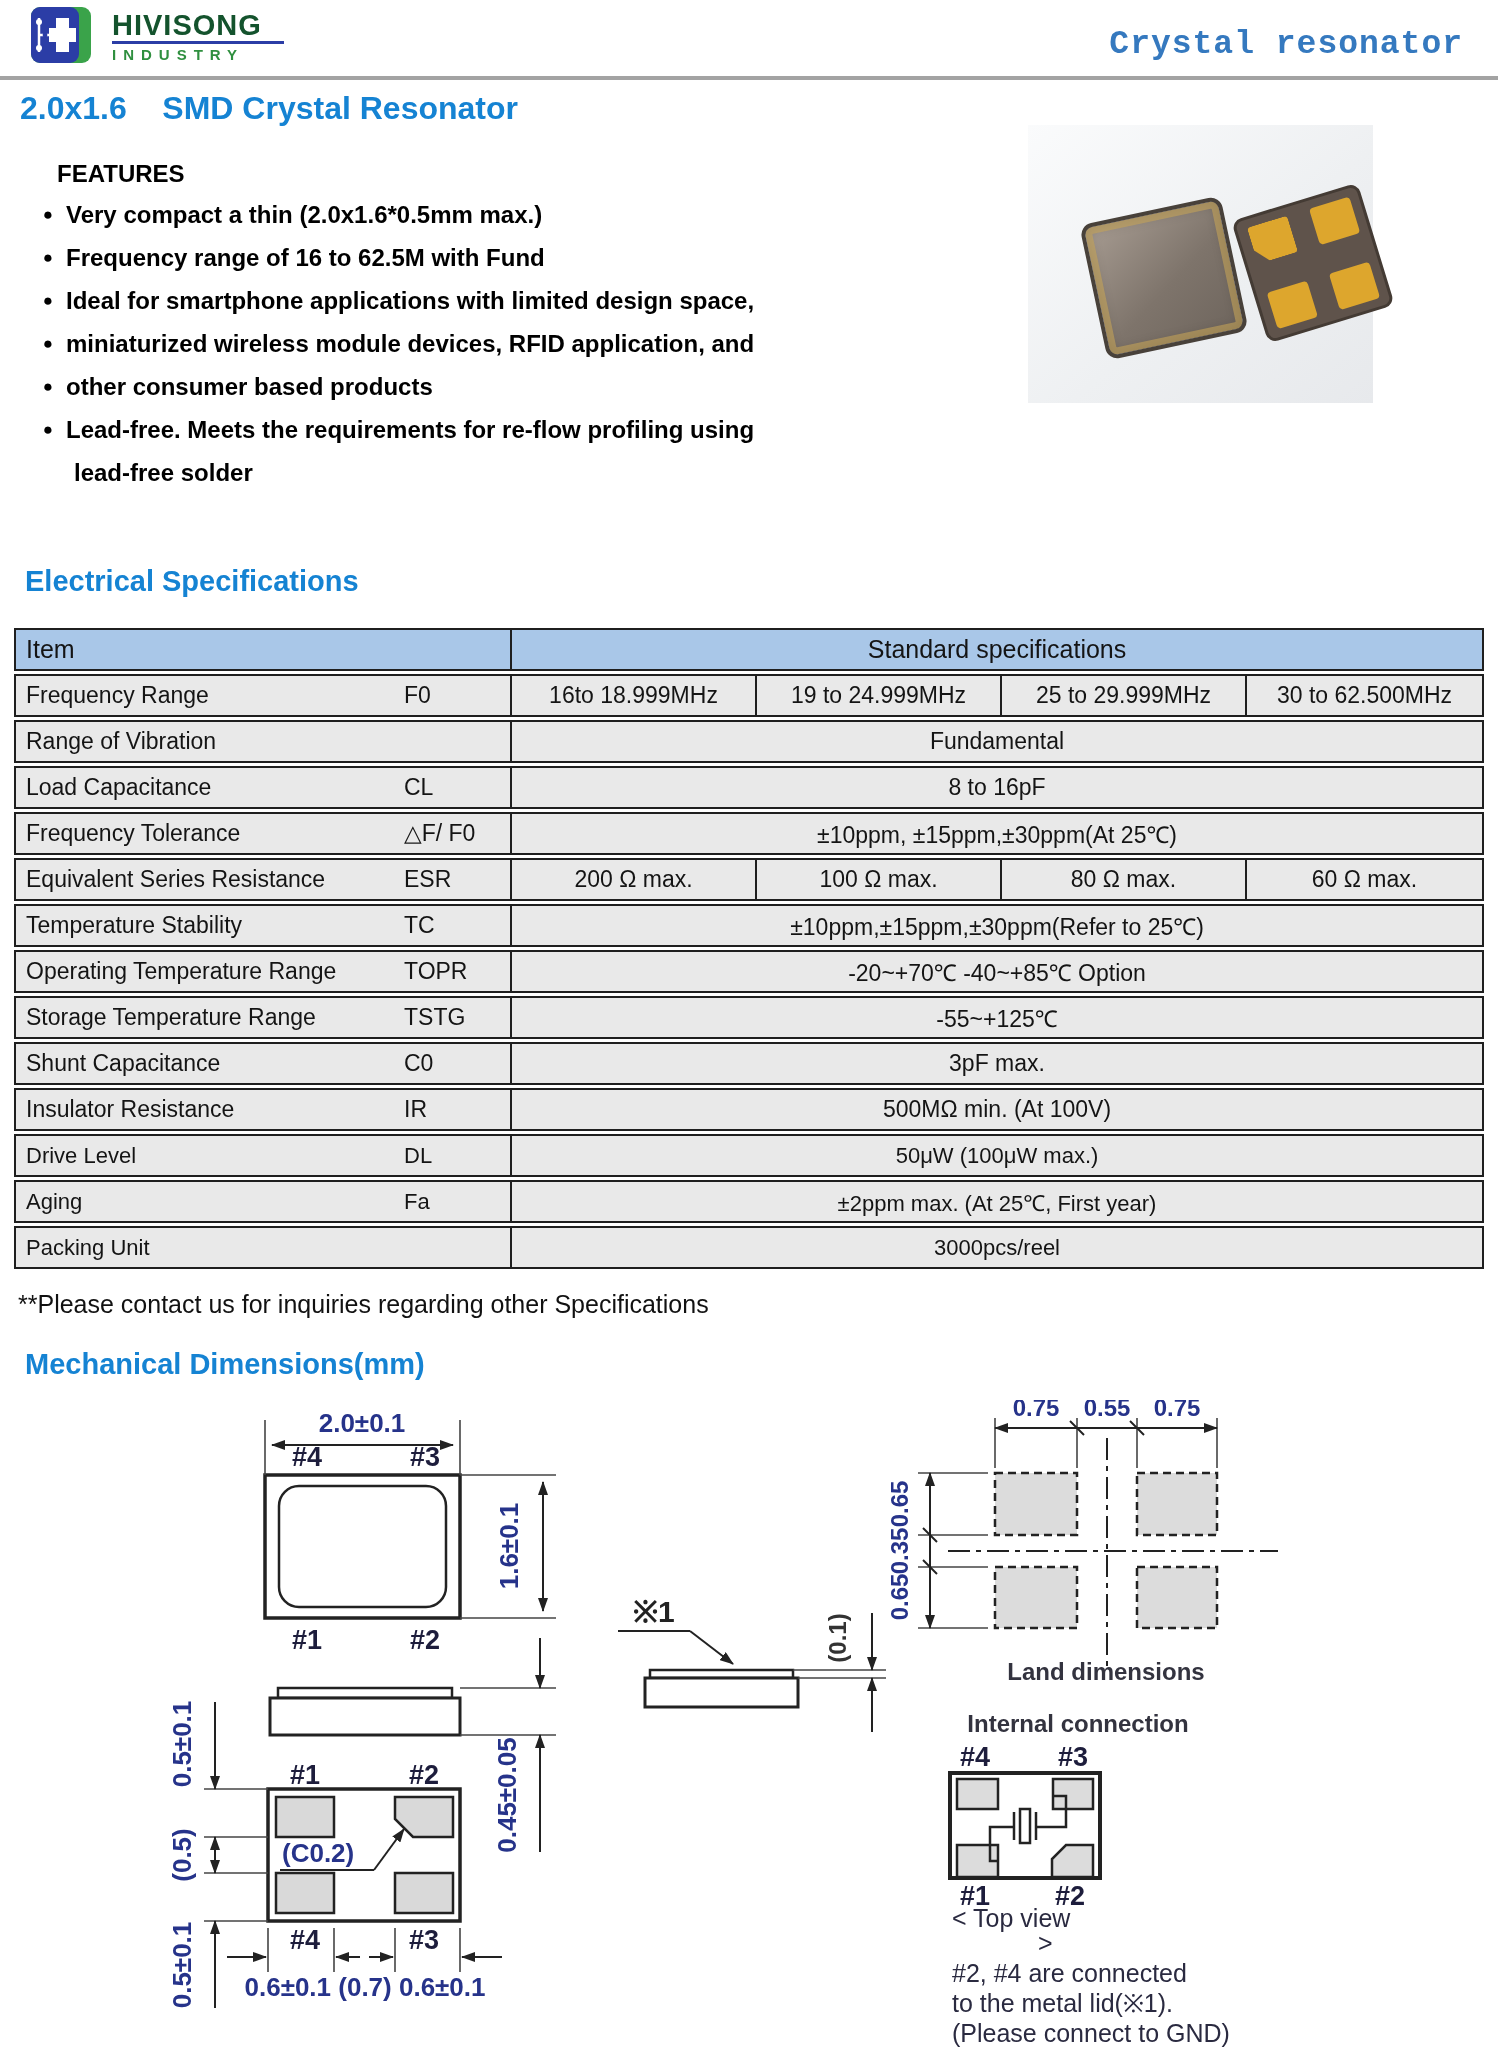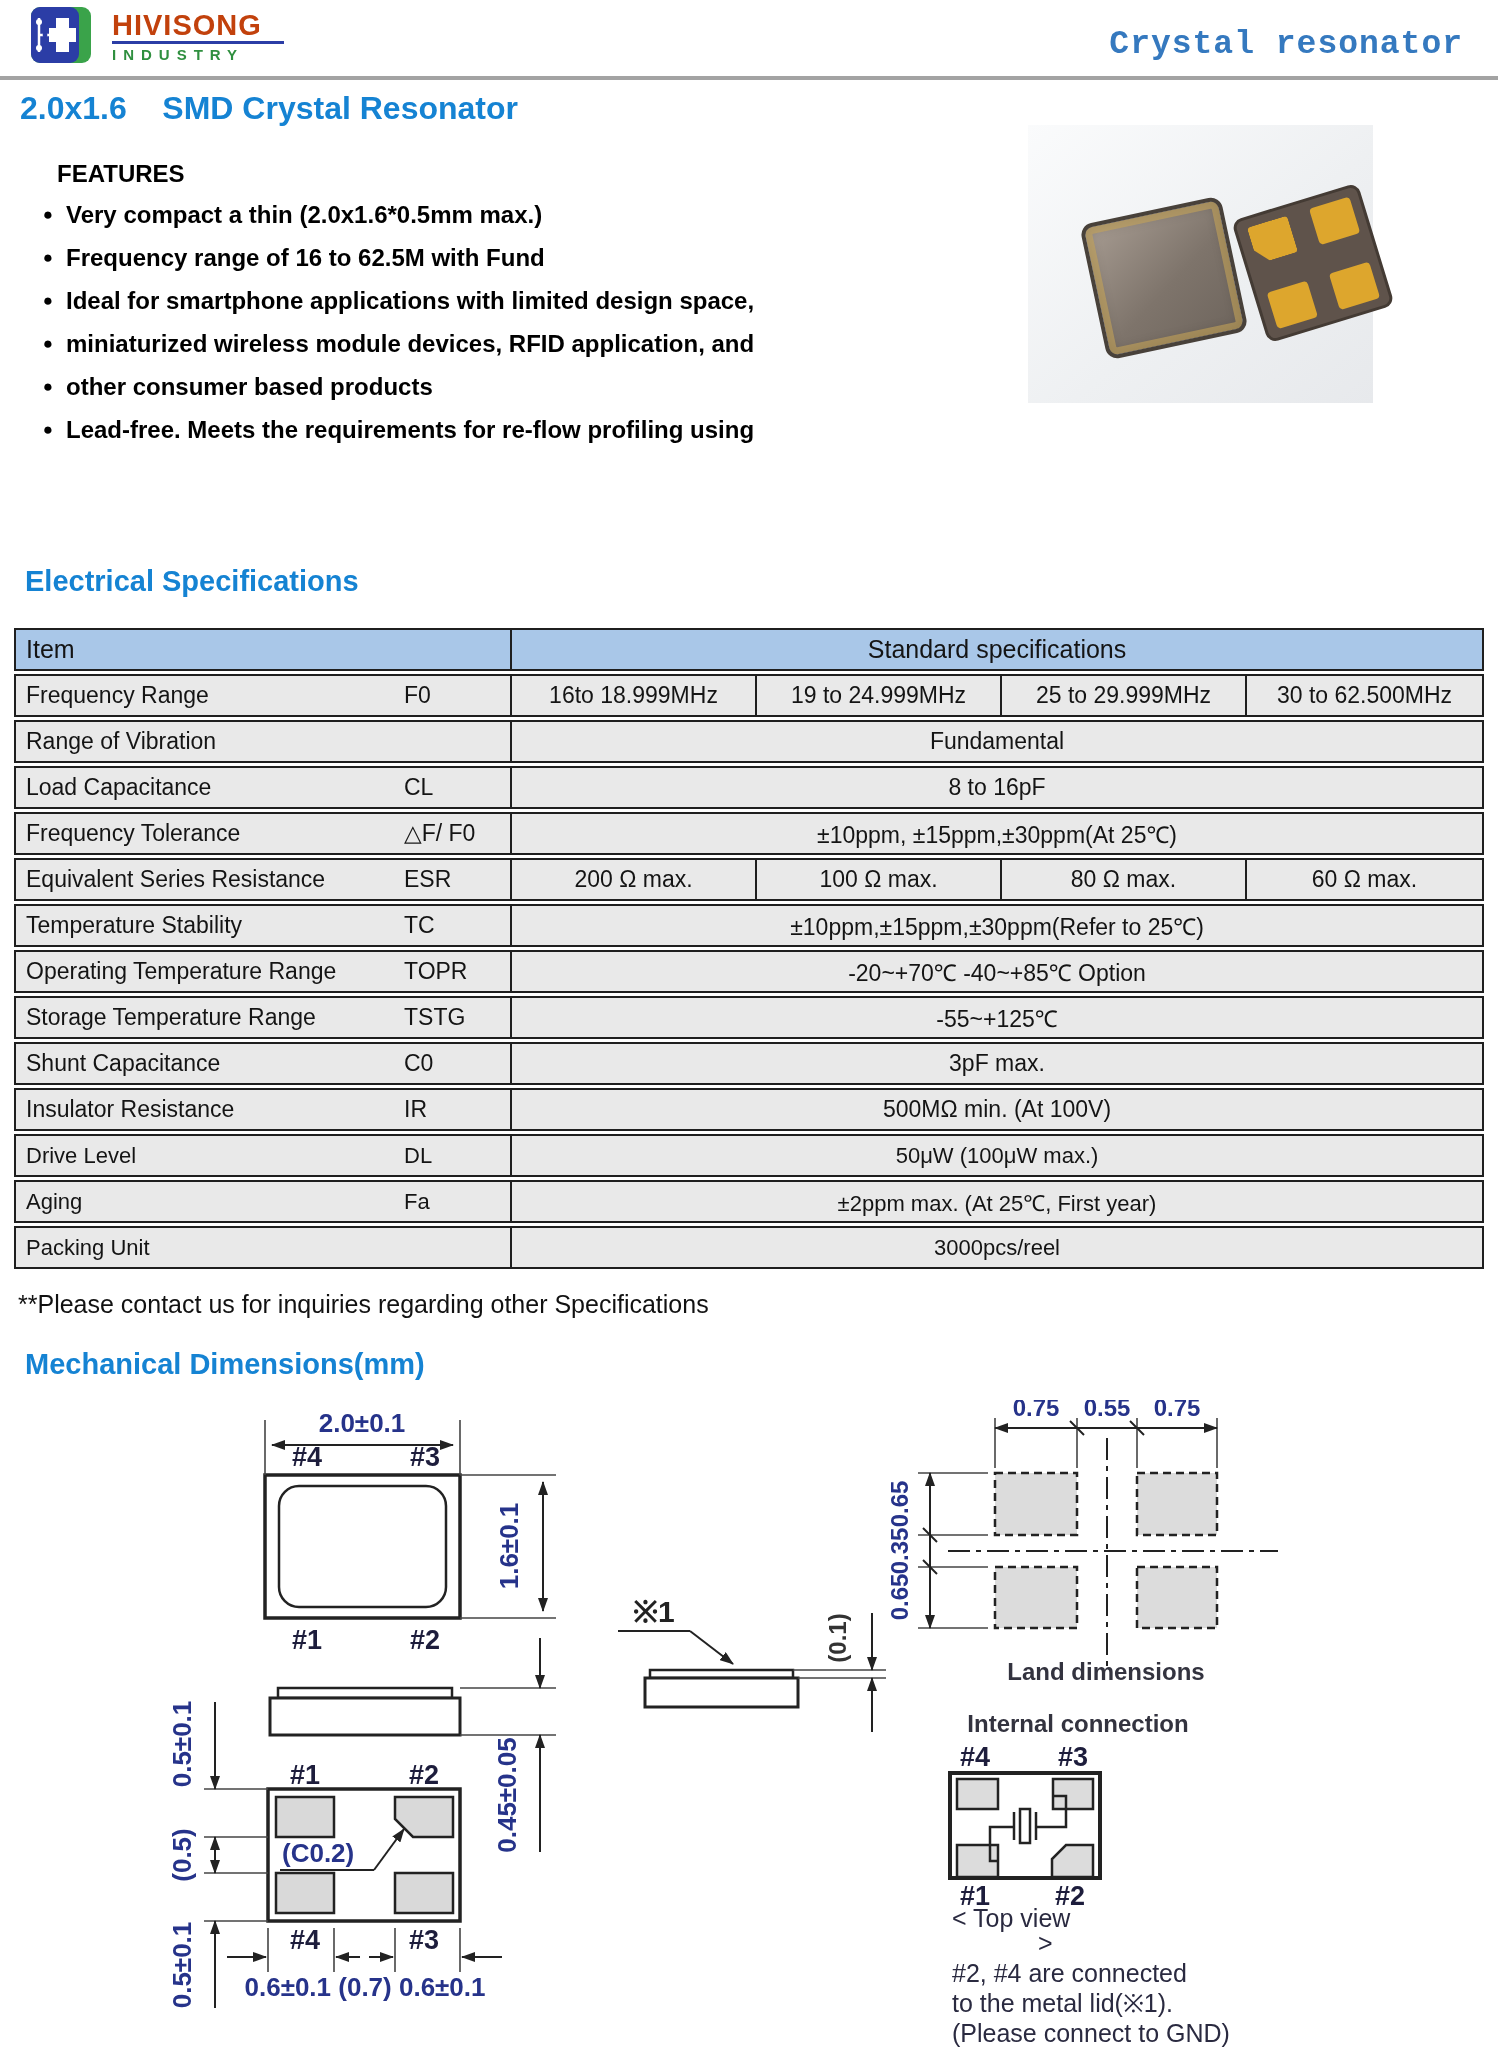--- a/index.html
+++ b/index.html
@@ -2,21 +2,21 @@
 <html><head>
 <meta charset="utf-8">
 <style>
   html,body{margin:0;padding:0;background:#fff;}
   .page{position:relative;width:1498px;height:2066px;background:#fff;
         font-family:"Liberation Sans",sans-serif;color:#111;overflow:hidden;}
 
   
   .logo-icon{position:absolute;left:30px;top:6px;}
   .brand{position:absolute;left:112px;top:10px;width:220px;}
-  .brand-name{font-size:29px;font-weight:bold;color:#c2410c;letter-spacing:1px;line-height:30px;}
+  .brand-name{font-size:29px;font-weight:bold;color:#14532d;letter-spacing:1px;line-height:30px;}
   .brand-rule{width:172px;height:3px;background:#2b3da6;margin-top:1px;}
   .brand-sub{font-size:15px;font-weight:bold;color:#2f8f3f;letter-spacing:7px;margin-top:2px;}
   .doc-type{position:absolute;right:35px;top:26px;font-family:"Liberation Mono",monospace;
             font-size:33px;font-weight:bold;color:#3579bf;letter-spacing:1px;}
   .hrule{position:absolute;left:0;top:76px;width:1498px;height:4px;background:#a3a3a3;}
 
   
   .page-title{position:absolute;left:20px;top:90px;font-size:32px;font-weight:bold;
               color:#1583d3;white-space:pre;}
   .sect-title{position:absolute;left:25px;font-size:29px;font-weight:bold;color:#1583d3;}
@@ -116,20 +116,21 @@
       <span class="bullet-text">miniaturized wireless module devices, RFID application, and</span>
       </div>
     <div class="bullet-row">
       <span class="bullet-mark">●</span>
       <span class="bullet-text">other consumer based products</span>
       </div>
     <div class="bullet-row">
       <span class="bullet-mark">●</span>
       <span class="bullet-text">Lead-free. Meets the requirements for re-flow profiling using</span>
       </div>
+    <div class="bullet-cont">lead-free solder</div>
   </div>
 
   <div class="photo">
     <div class="chip-top"></div>
     <div class="chip-bottom">
       <div class="pad tl"></div>
       <div class="pad tr"></div>
       <div class="pad bl"></div>
       <div class="pad br"></div>
     </div>

